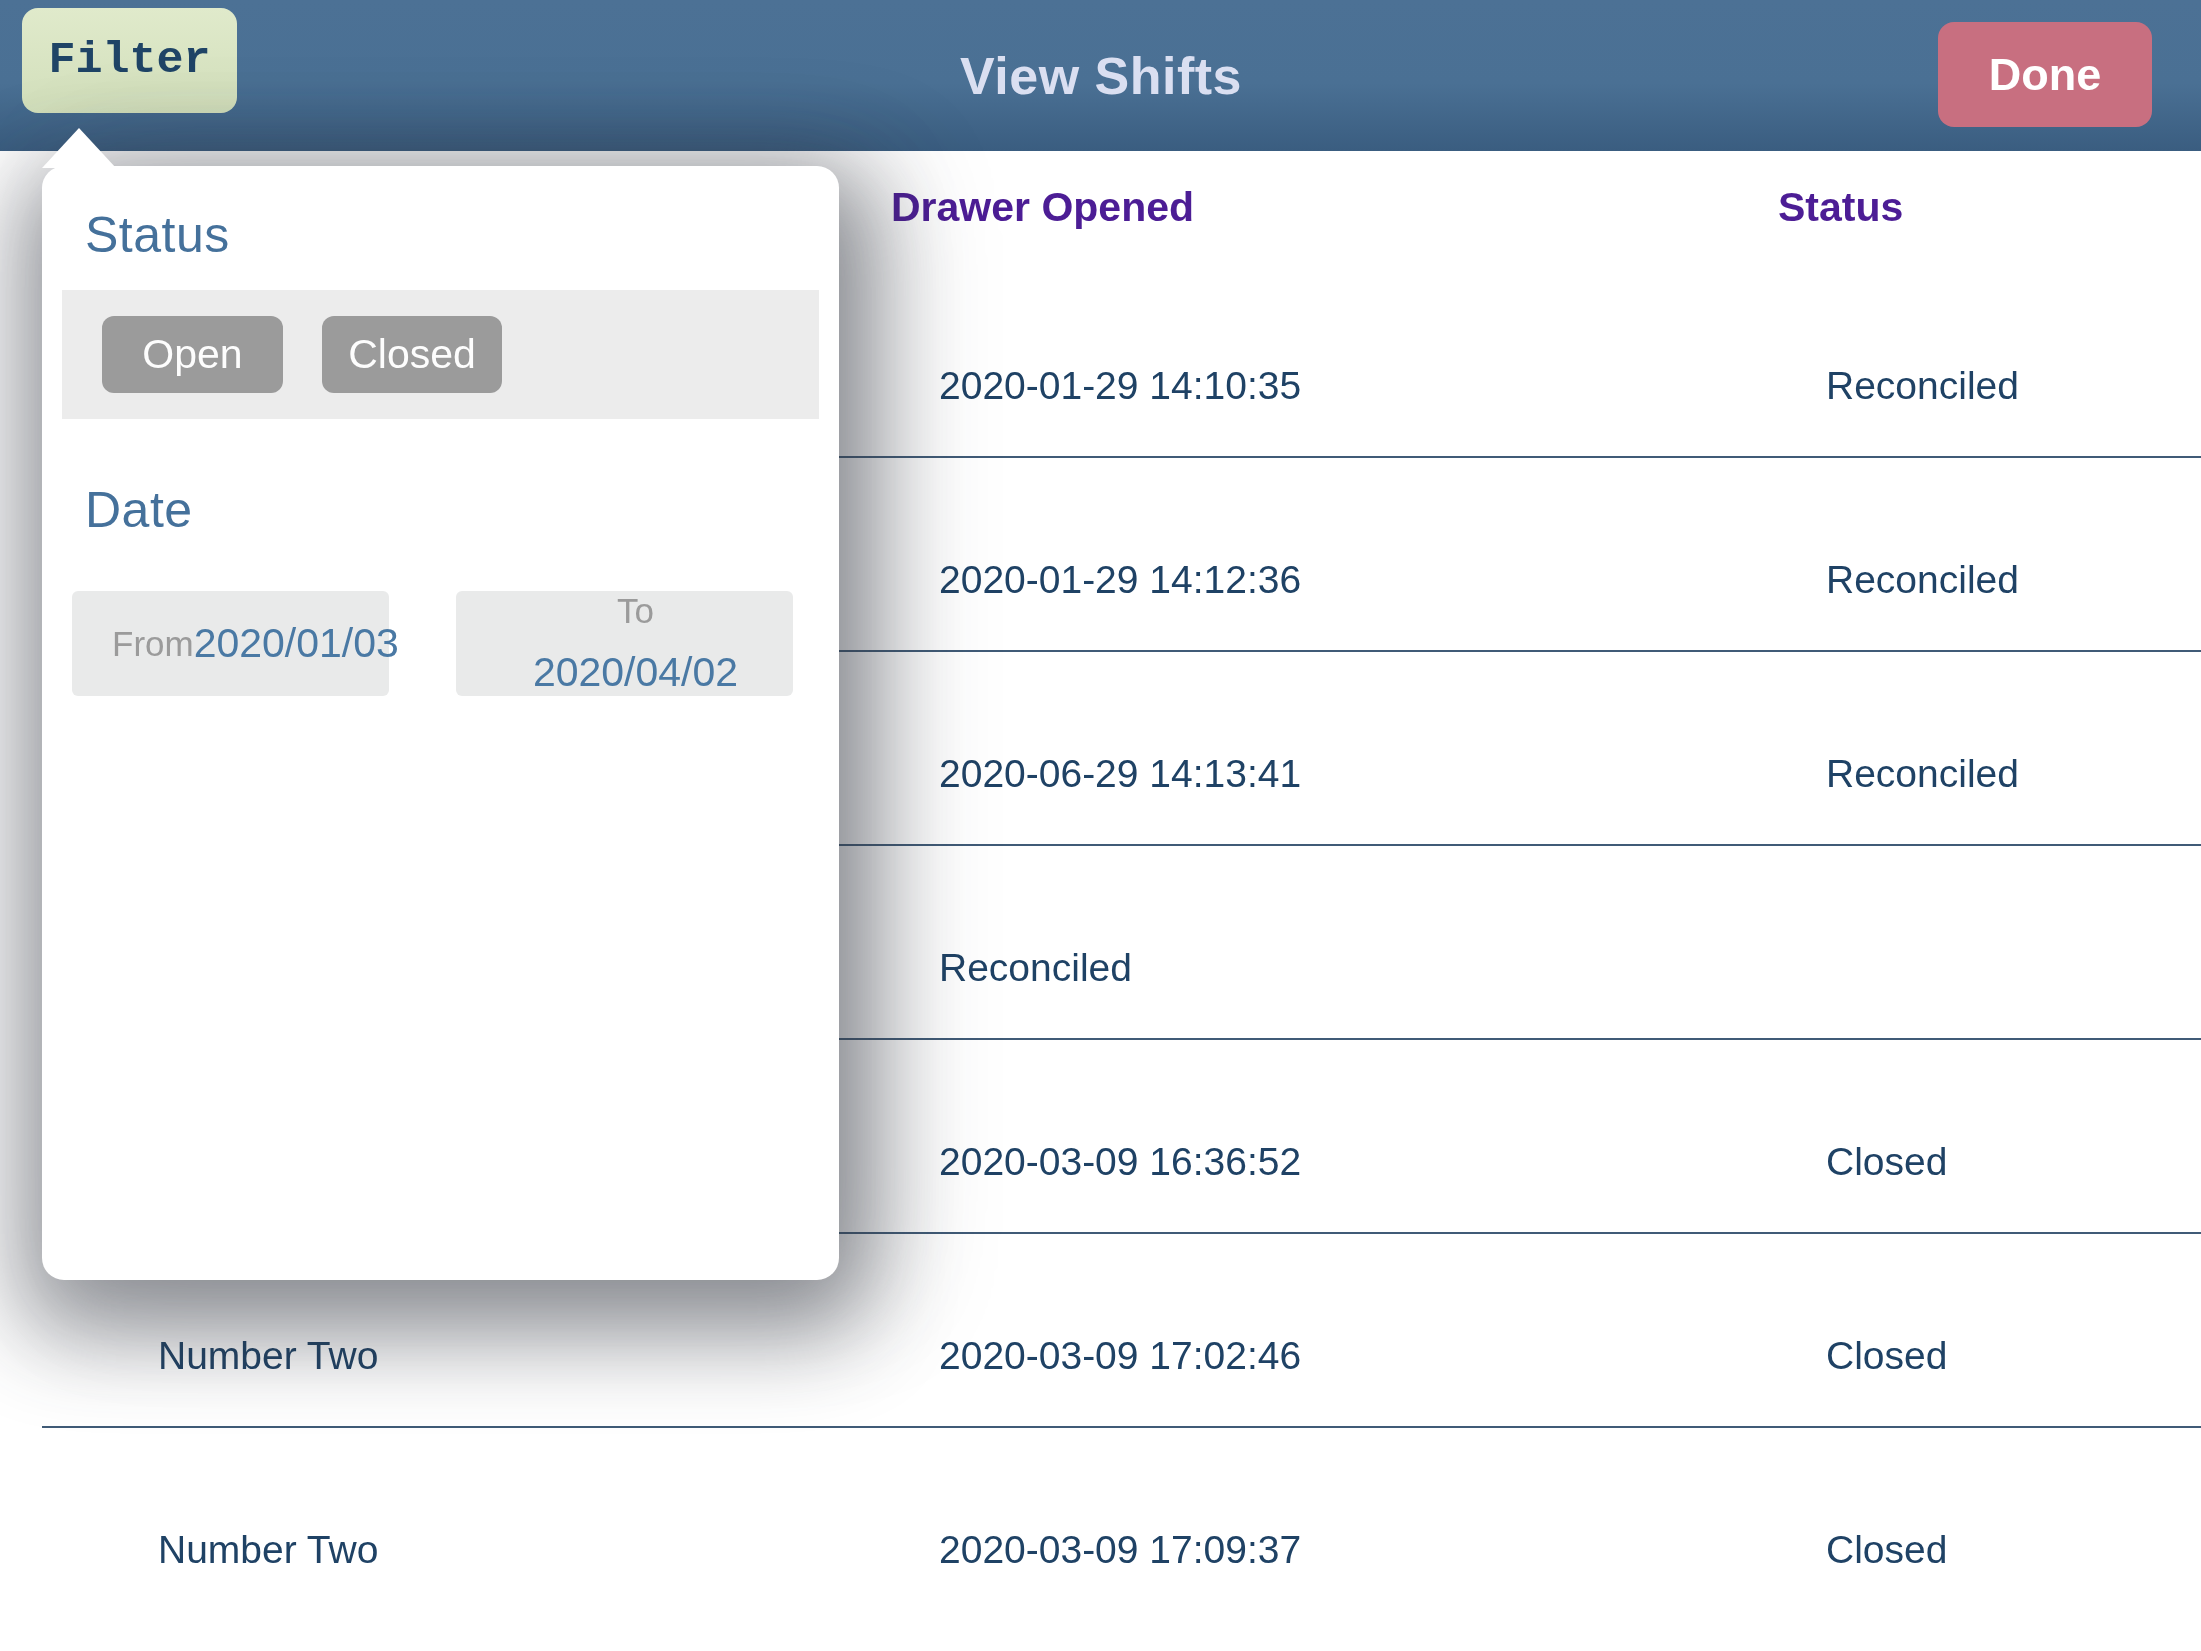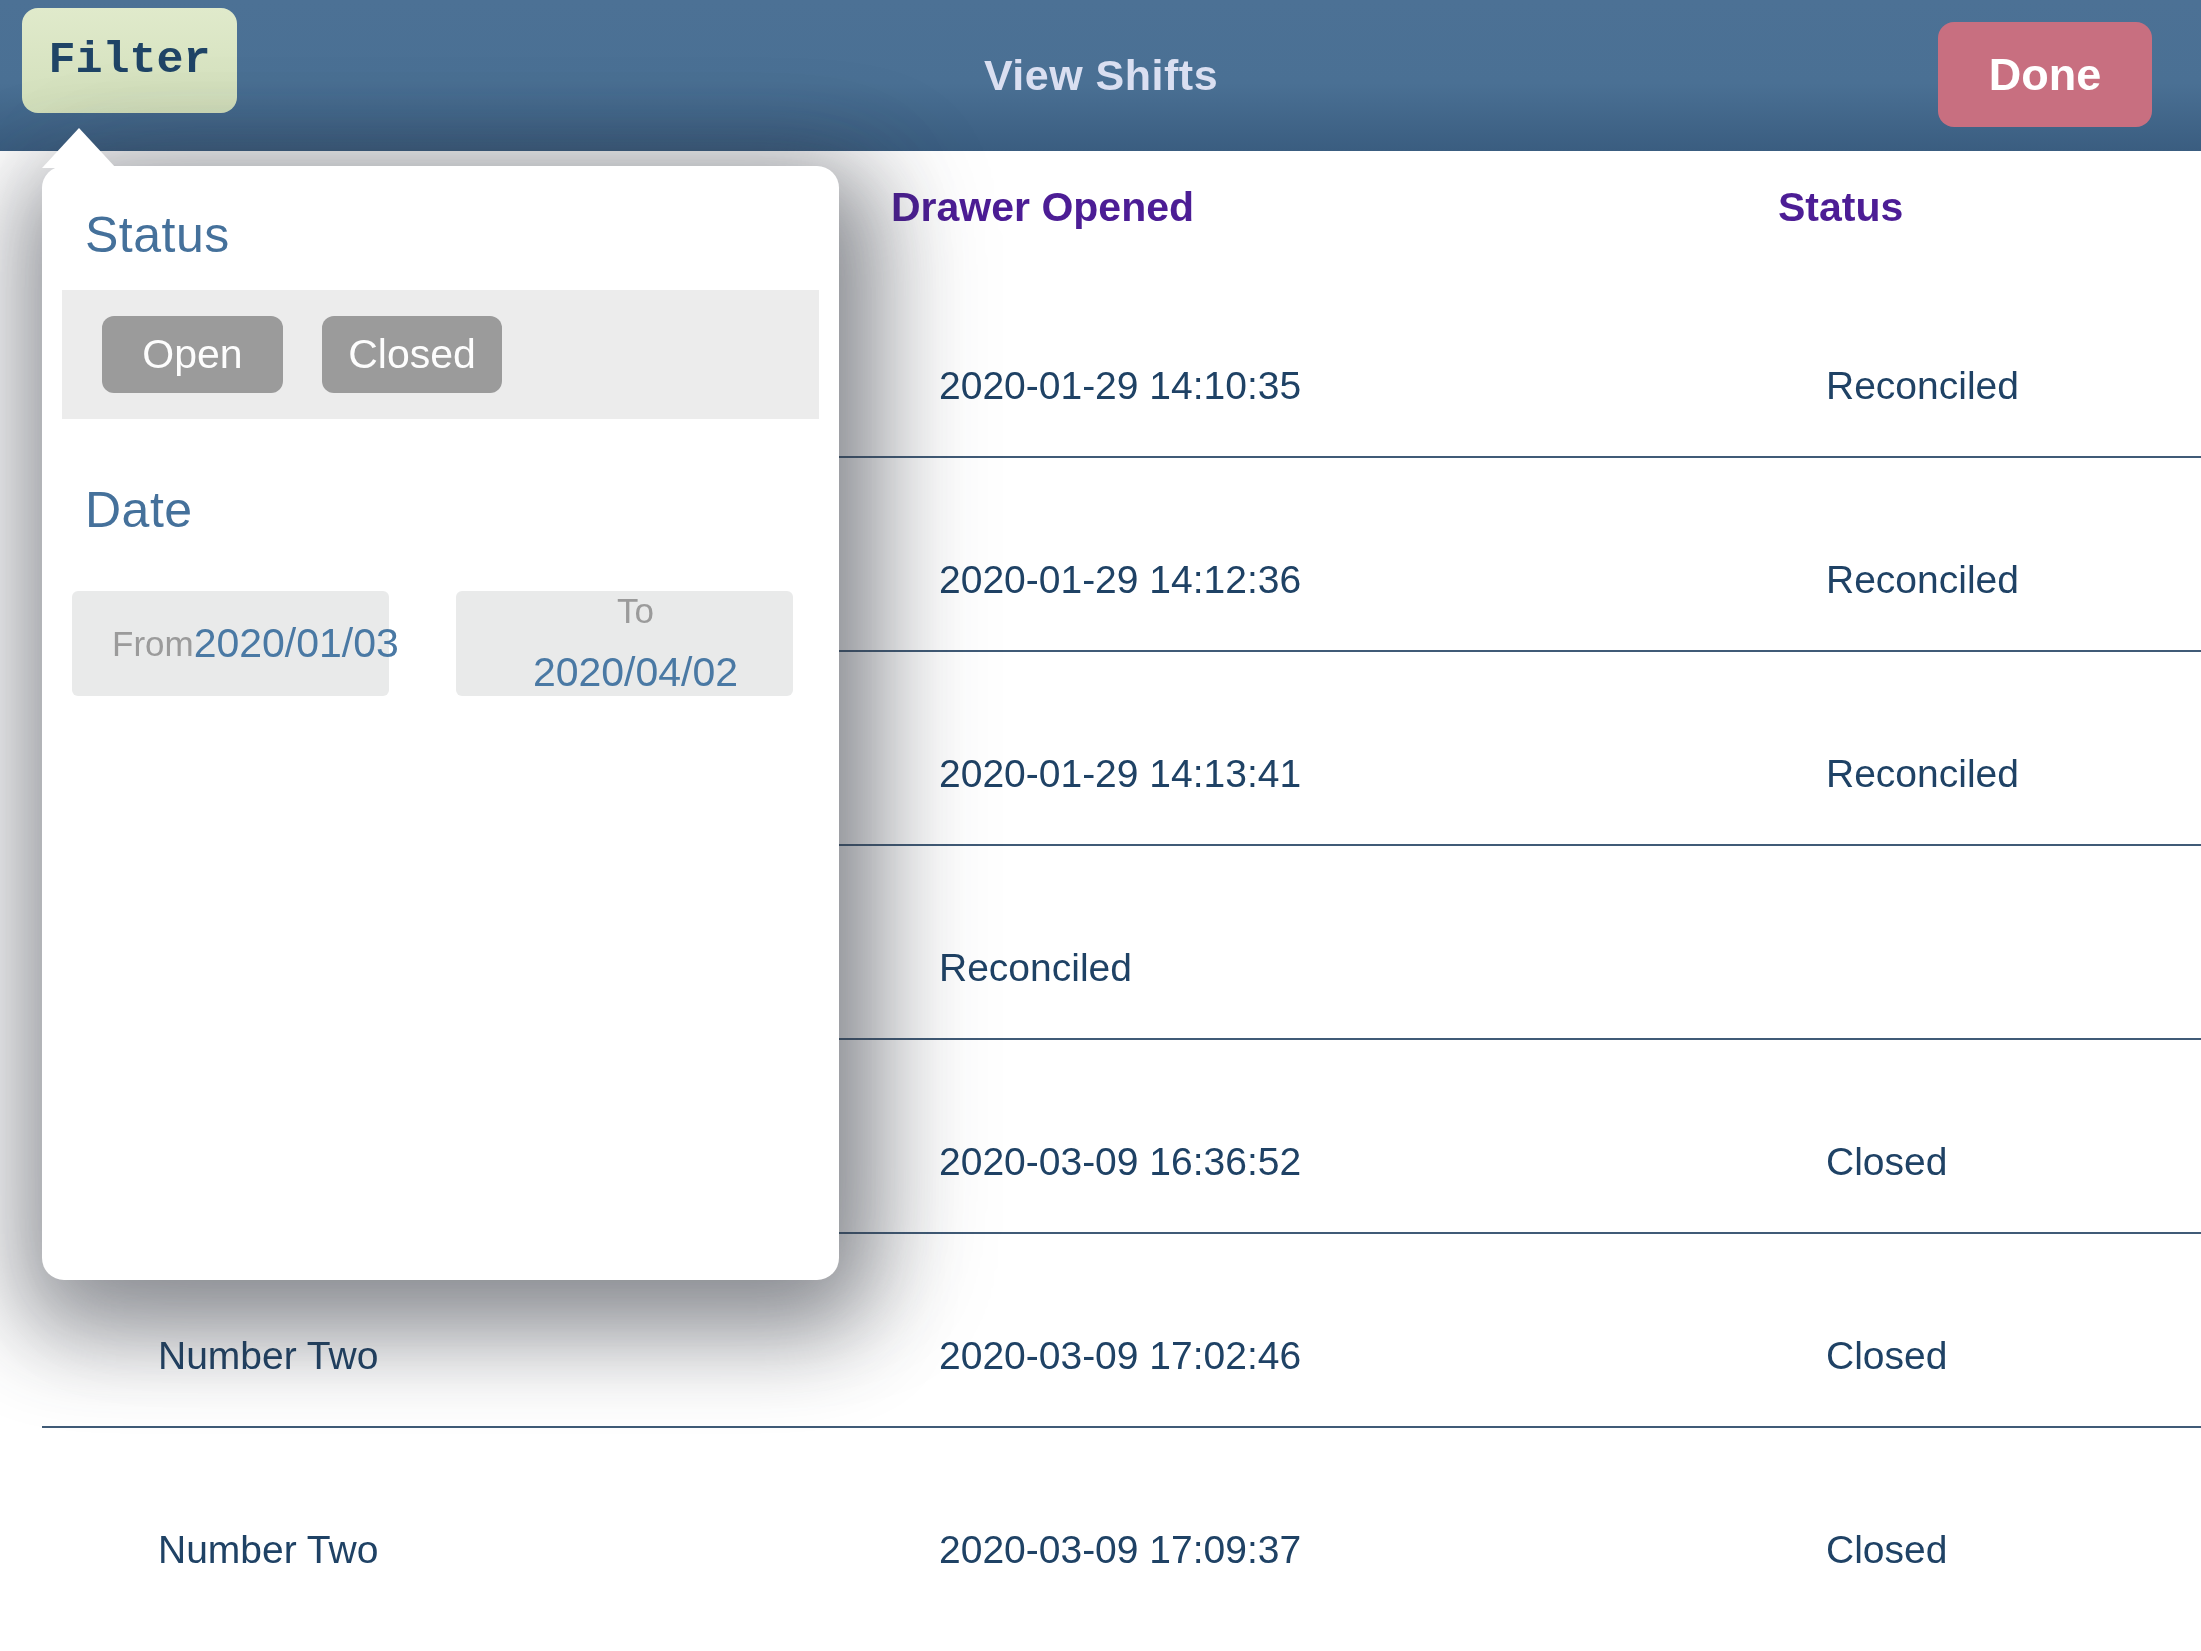--- a/index.html
+++ b/index.html
@@ -32,21 +32,21 @@
   .c3{padding-left:0;}
 
   
   .navbar{
     position:absolute;left:0;top:0;width:100%;height:151px;z-index:5;
     background:linear-gradient(180deg,#4c7195 0%,#4a7094 55%,#3a5d80 100%);
   }
   .nav-title{
     position:absolute;left:0;right:0;top:0;height:151px;
     display:flex;align-items:center;justify-content:center;
-    color:#dadff1;font-size:43px;font-weight:bold;letter-spacing:0.5px;
+    color:#dadff1;font-size:52px;font-weight:bold;letter-spacing:0.5px;
     pointer-events:none;
     border-radius:13px;
   }
   .filter-btn{
     position:absolute;left:22px;top:8px;width:215px;height:105px;
     background:linear-gradient(180deg,#e0eacb,#d2dfbb);
     border:none;border-radius:16px;
     color:#1f4466;font-size:45px;font-weight:bold;
     font-family:Liberation Mono, monospace;cursor:pointer;
   }
@@ -114,21 +114,21 @@
       </div>
 
       <div class="t-row">
         <div class="c1 cell"></div>
         <div class="c2 cell">2020-01-29 14:12:36</div>
         <div class="c3 cell">Reconciled</div>
       </div>
 
       <div class="t-row">
         <div class="c1 cell"></div>
-        <div class="c2 cell">2020-01-29 14:13:41</div>
+        <div class="c2 cell">2020-06-29 14:13:41</div>
         <div class="c3 cell">Reconciled</div>
       </div>
 
       <div class="t-row">
         <div class="c1 cell"></div>
         <div class="c3 cell">Reconciled</div>
       </div>
 
       <div class="t-row">
         <div class="c1 cell"></div>

